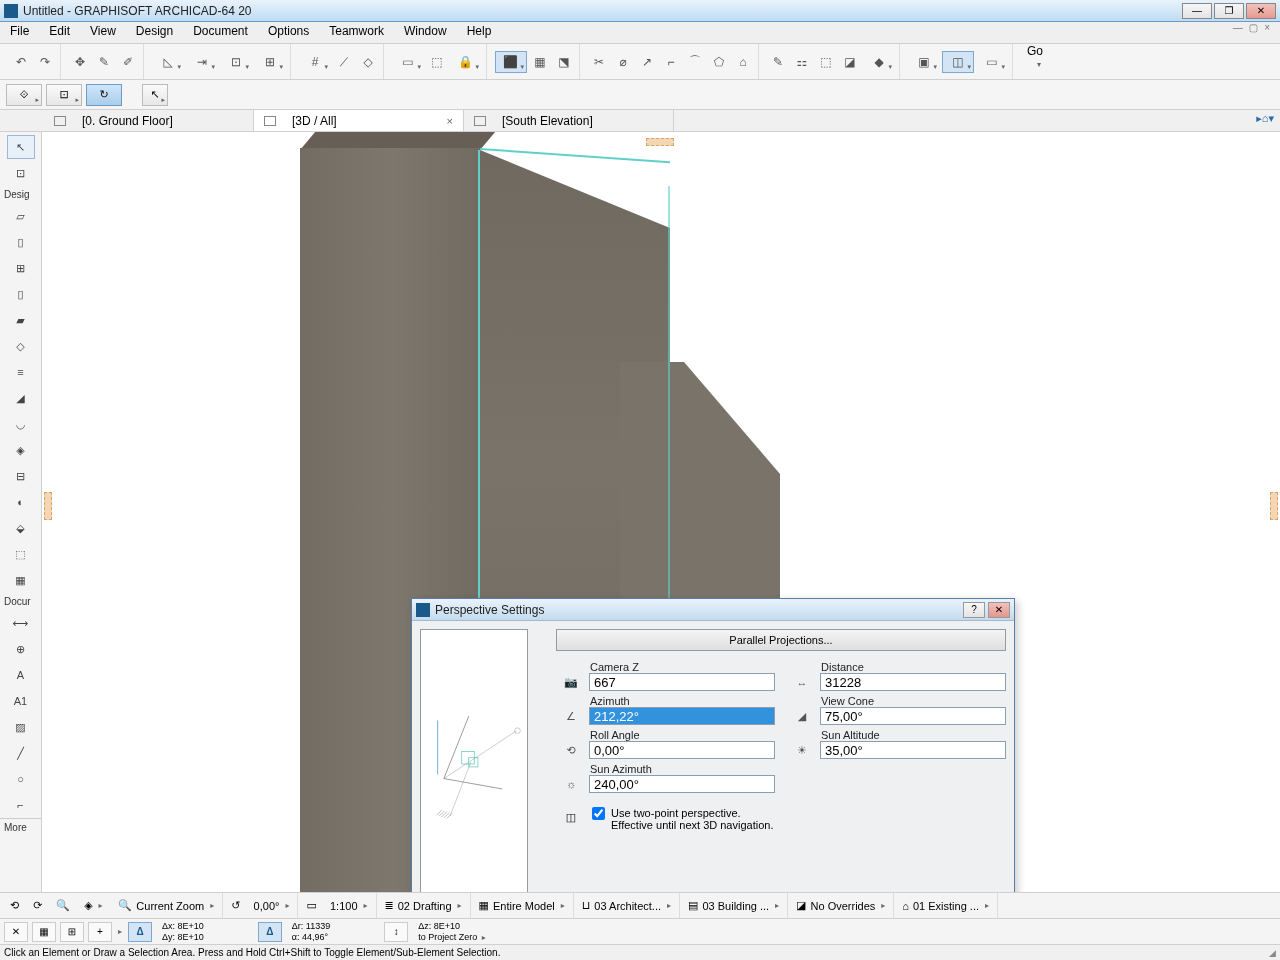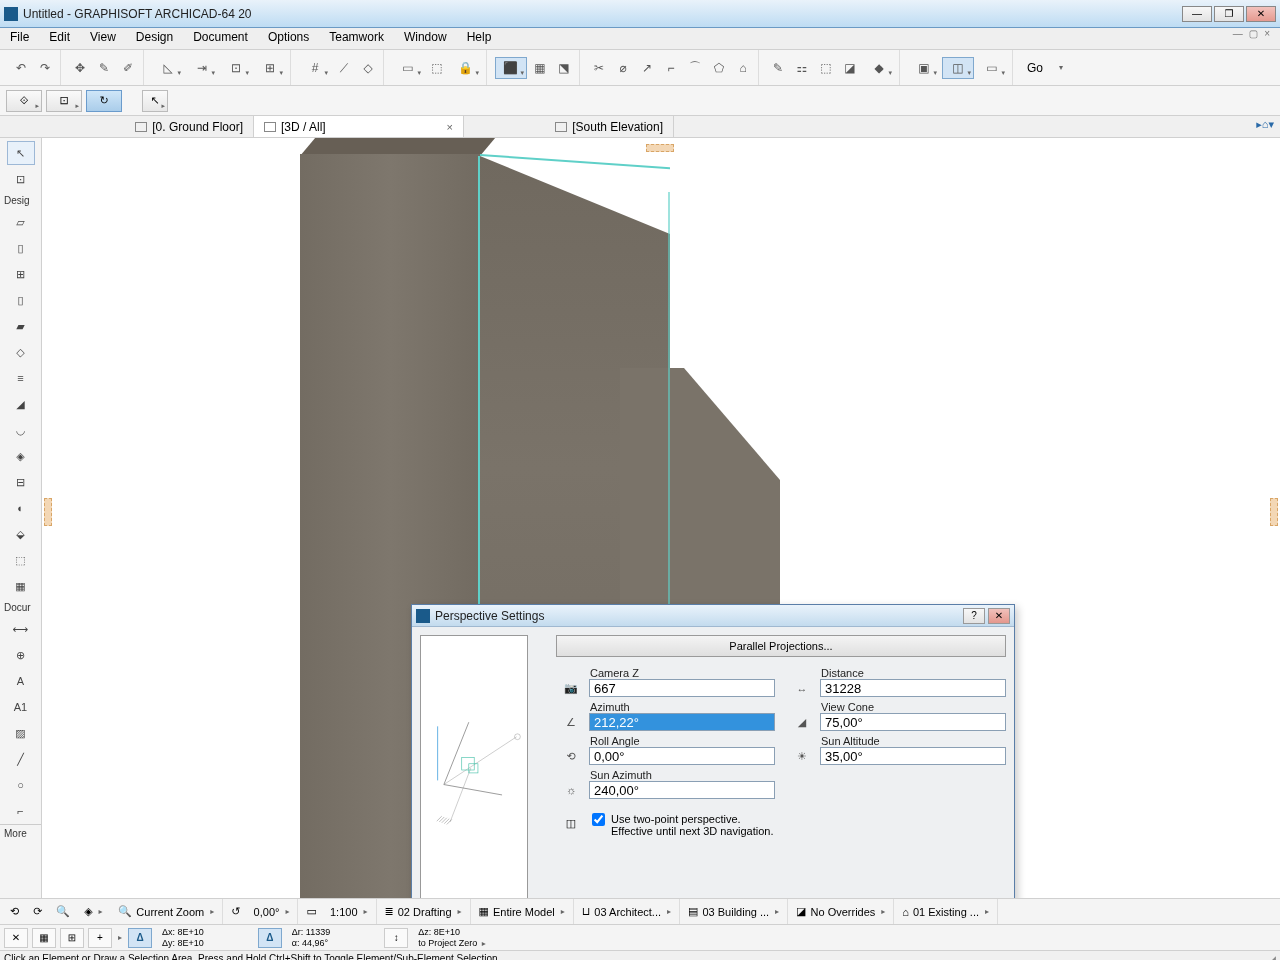--- a/index.html
+++ b/index.html
@@ -1,50 +1,50 @@
 <!DOCTYPE html>
 <html><head>
 <meta charset="utf-8">
 <style>
 * { box-sizing: border-box; margin: 0; padding: 0; font-family: "Segoe UI", Tahoma, sans-serif; }
 body { background: #fff; overflow: hidden; width: 1280px; height: 960px; position: relative; }
 
 
-.titlebar { height: 28px; background: linear-gradient(#e9f2fa, #bedcf3); border-bottom: 1px solid #6b9ac4; display: flex; align-items: center; padding: 0 4px; font-size: 12px; }
+.titlebar { height: 22px; background: linear-gradient(#e9f2fa, #bedcf3); border-bottom: 1px solid #6b9ac4; display: flex; align-items: center; padding: 0 4px; font-size: 12px; }
 .titlebar .app-icon { width: 14px; height: 14px; background: #1a5a8a; margin-right: 5px; }
 .titlebar .title-text { flex: 1; color: #222; }
 .titlebar .winbtns { display: flex; gap: 2px; }
 .titlebar .winbtn { width: 30px; height: 16px; border: 1px solid #888; background: linear-gradient(#f7f7f7,#e3e3e3); font-size: 10px; display: flex; align-items: center; justify-content: center; cursor: pointer; }
 .titlebar .winbtn.close { background: linear-gradient(#f2c2bc,#e59a90); }
 
 
 .menubar { height: 22px; background: #efefef; border-bottom: 1px solid #d0d0d0; display: flex; align-items: flex-start; font-size: 12px; }
 .menubar .menu { padding: 2px 10px; cursor: pointer; }
 .menubar .spacer { flex: 1; }
 .menubar .right-icons { display: flex; gap: 6px; padding-right: 10px; color: #777; font-size: 10px; }
 
 
 .toolbar { height: 36px; background: #f5f5f5; border-bottom: 1px solid #d0d0d0; display: flex; align-items: center; padding: 0 6px; gap: 4px; }
 .tb-group { display: flex; align-items: center; gap: 2px; padding: 0 4px; border-right: 1px solid #ddd; height: 100%; }
-.tb-group:last-child { border-right: none; }
+.tb-group:last-child { border-right: none; flex-direction: column; }
 .tb-btn { width: 22px; height: 22px; border: 1px solid transparent; display: flex; align-items: center; justify-content: center; font-size: 12px; cursor: pointer; color: #555; }
 .tb-btn.drop { width: 32px; position: relative; }
 .tb-btn.drop::after { content:"▾"; font-size:7px; position:absolute; right:2px; bottom:1px; color:#666;}
 .tb-btn.active { background: #d2e4f5; border-color: #7fa8ce; }
 .go-label { font-size: 12px; padding: 0 14px 0 6px; }
 
 
 .secondbar { height: 30px; background: #f5f5f5; border-bottom: 1px solid #d0d0d0; display: flex; align-items: center; padding: 0 6px; gap: 4px; }
 .sb-btn { width: 36px; height: 22px; border: 1px solid #bbb; background: linear-gradient(#fafafa,#e7e7e7); display:flex; align-items:center; justify-content:center; font-size:11px; cursor:pointer; position:relative;}
 .sb-btn.drop::after { content:"▸"; font-size:7px; position:absolute; right:2px; bottom:1px; color:#666;}
 .sb-btn.active { background: linear-gradient(#cfe6f8,#aacdea); border-color:#6a9bcc; }
 
 
 .tabrow { height: 22px; background: #f0f0f0; border-bottom: 1px solid #d0d0d0; display: flex; align-items: stretch; font-size: 12px; padding-left: 44px; position:relative; }
-.tab { display: flex; align-items: center; padding: 0 10px; border-right: 1px solid #d0d0d0; cursor: pointer; gap: 5px; min-width: 210px; justify-content: flex-end; }
+.tab { display: flex; align-items: center; padding: 0 10px; border-right: 1px solid #d0d0d0; cursor: pointer; gap: 16px; min-width: 210px; }
 .tab.active { background: #fff; }
 .tab .close { font-size: 11px; color: #666; margin-left: auto; }
 .tab-icon { width: 12px; height: 10px; border: 1px solid #888; }
 .tabrow .right-nav { position:absolute; right:6px; top:2px; font-size:11px; color:#2a6aa8; cursor:pointer; }
 
 
 .mainlayout { display: flex; height: calc(960px - 22px - 22px - 36px - 30px - 22px - 26px - 26px - 16px); }
 .toolbox { width: 42px; background: #f4f4f4; border-right: 1px solid #d0d0d0; display: flex; flex-direction: column; align-items: center; padding-top: 2px; font-size: 11px; }
 .tx-btn { width: 28px; height: 24px; margin: 1px 0; border: 1px solid transparent; display:flex; align-items:center; justify-content:center; cursor:pointer; color:#444; }
 .tx-btn.sel { border:1px solid #9db8d6; background:#e8f1fa; }

